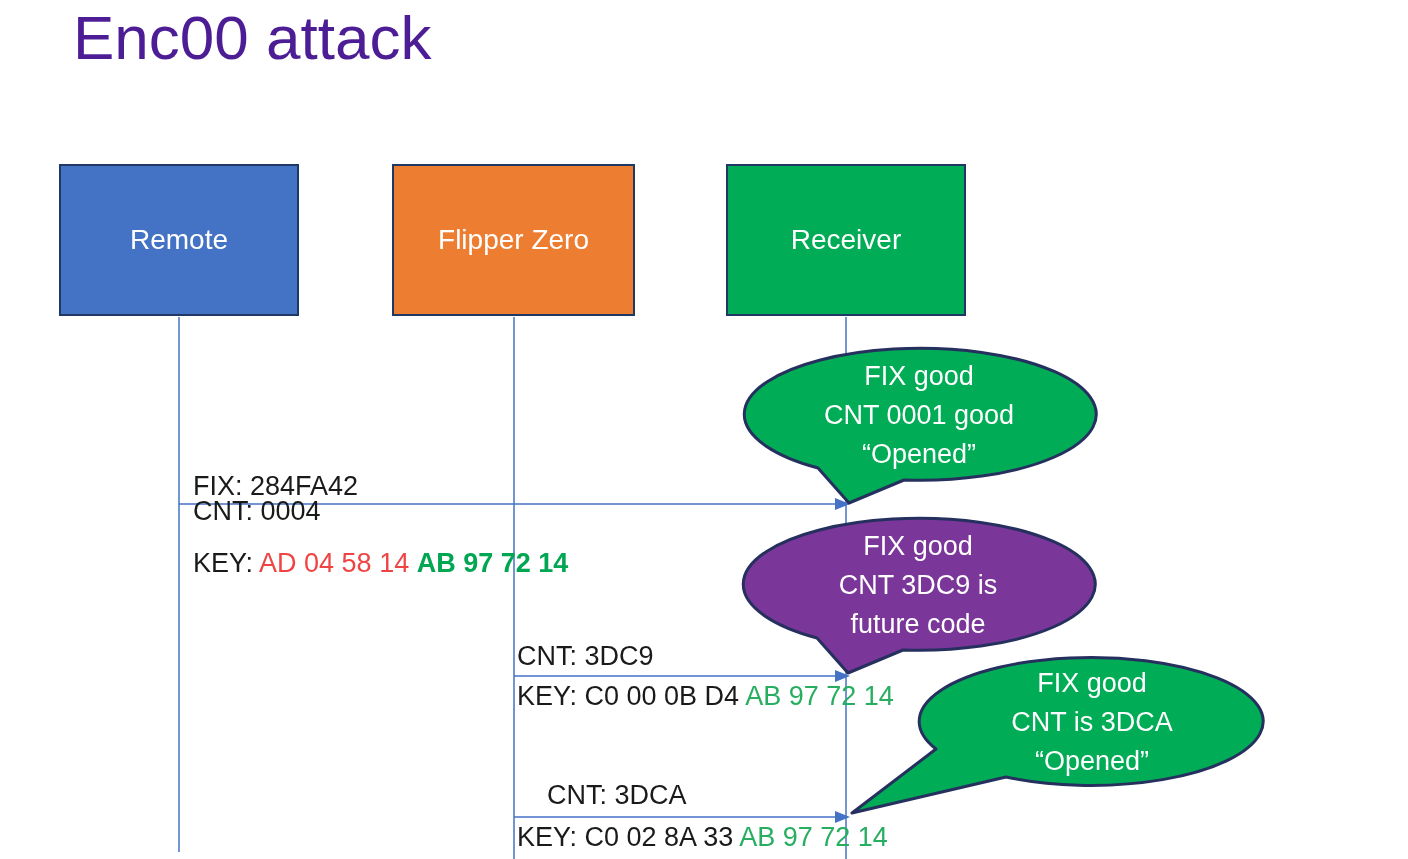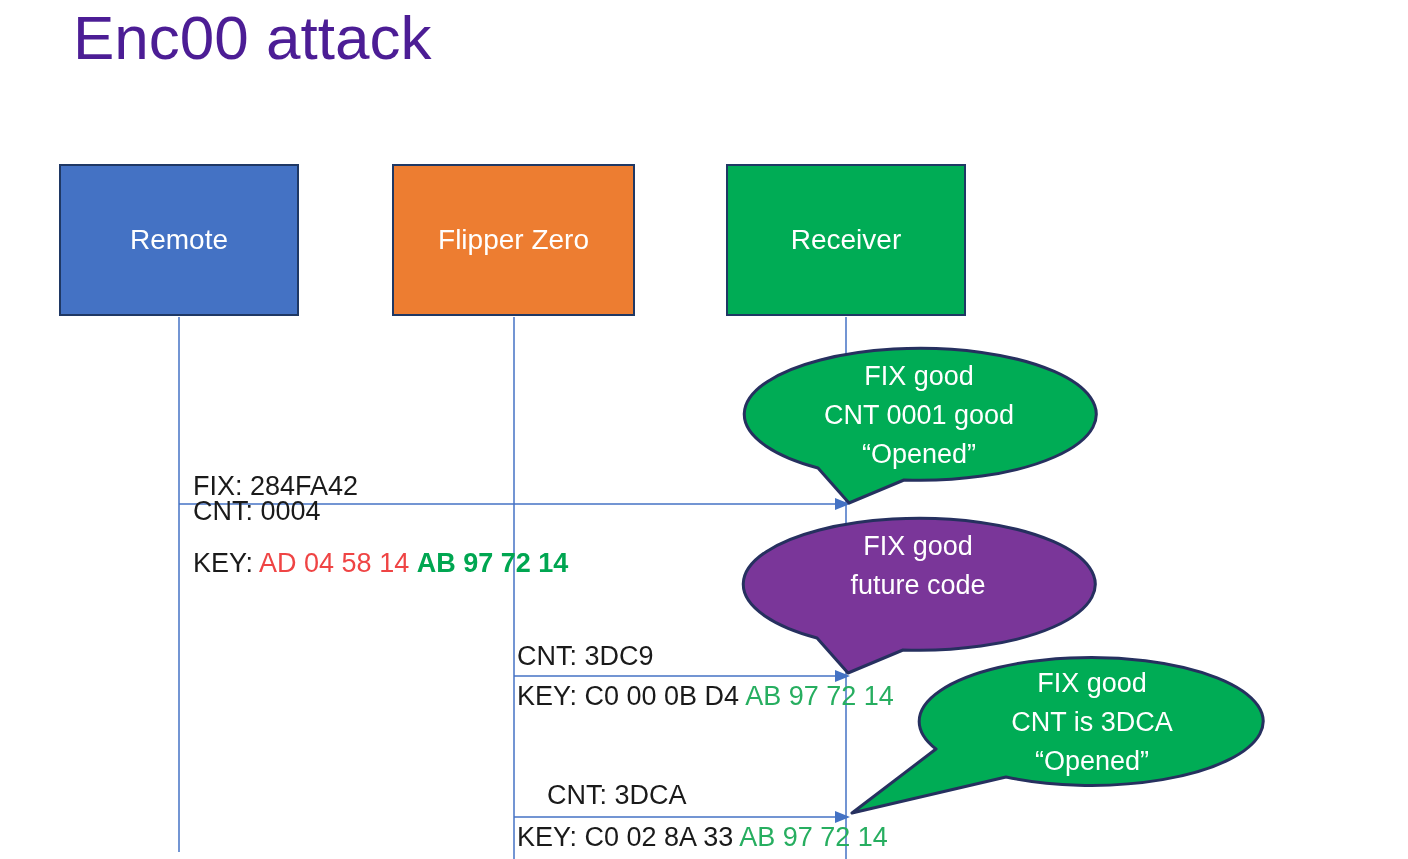--- a/index.html
+++ b/index.html
@@ -91,20 +91,21 @@
     <span>KEY: C0 02 8A 33 </span><span class="t-green">AB 97 72 14</span>
   </div>
 
   <div class="callout-text" style="left:743px;top:357px;width:352px;">
     <div>FIX good</div>
     <div>CNT 0001 good</div>
     <div>“Opened”</div>
   </div>
   <div class="callout-text" style="left:742px;top:527px;width:352px;">
     <div>FIX good</div>
+    <div>CNT 3DC9 is</div>
     <div>future code</div>
   </div>
   <div class="callout-text" style="left:920px;top:664px;width:344px;">
     <div>FIX good</div>
     <div>CNT is 3DCA</div>
     <div>“Opened”</div>
   </div>
 
 </div>
 

